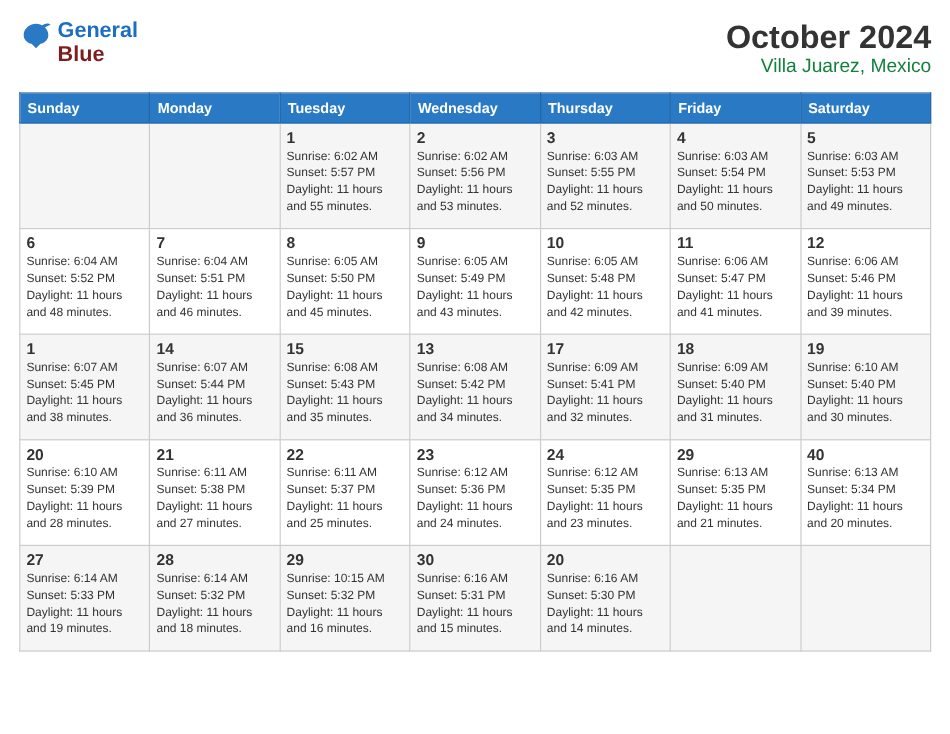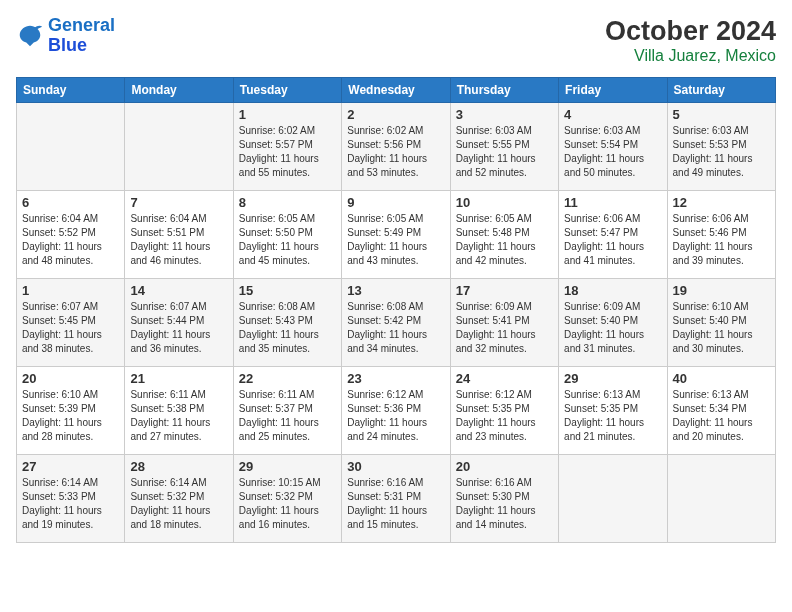--- a/index.html
+++ b/index.html
@@ -11,21 +11,20 @@
       padding: 16px;
     }
     .header {
       display: flex;
       justify-content: space-between;
       align-items: flex-start;
       margin-bottom: 12px;
     }
     .logo {
       display: flex;
-      align-items: center;
       gap: 4px;
     }
     .logo-text {
       font-size: 18px;
       font-weight: bold;
       color: #333;
       line-height: 1.1;
     }
     .logo-text span {
       color: #1a6fc4;
@@ -92,21 +91,21 @@
 
 <div class="header">
   <div class="logo">
     <svg class="logo-bird" viewBox="0 0 30 30" xmlns="http://www.w3.org/2000/svg">
       <path d="M15 4 C10 4, 4 8, 4 14 C4 18, 7 21, 11 22 L15 26 L19 22 C23 21, 26 18, 26 14 C26 8, 20 4, 15 4Z" fill="#2979c4"></path>
       <path d="M20 6 C22 4, 26 3, 28 5 C26 6, 23 7, 21 9Z" fill="#2979c4"></path>
     </svg>
     <div>
       <div class="logo-text">
         <div><span>General</span></div>
-        <div><span style="color:#1d4ed8">Blue</span></div>
+        <div><span style="color:#7f1d1d">Blue</span></div>
       </div>
     </div>
   </div>
   <div class="title-block">
     <div class="month-title">October 2024</div>
     <div class="subtitle">Villa Juarez, Mexico</div>
   </div>
 </div>
 
 <table>

